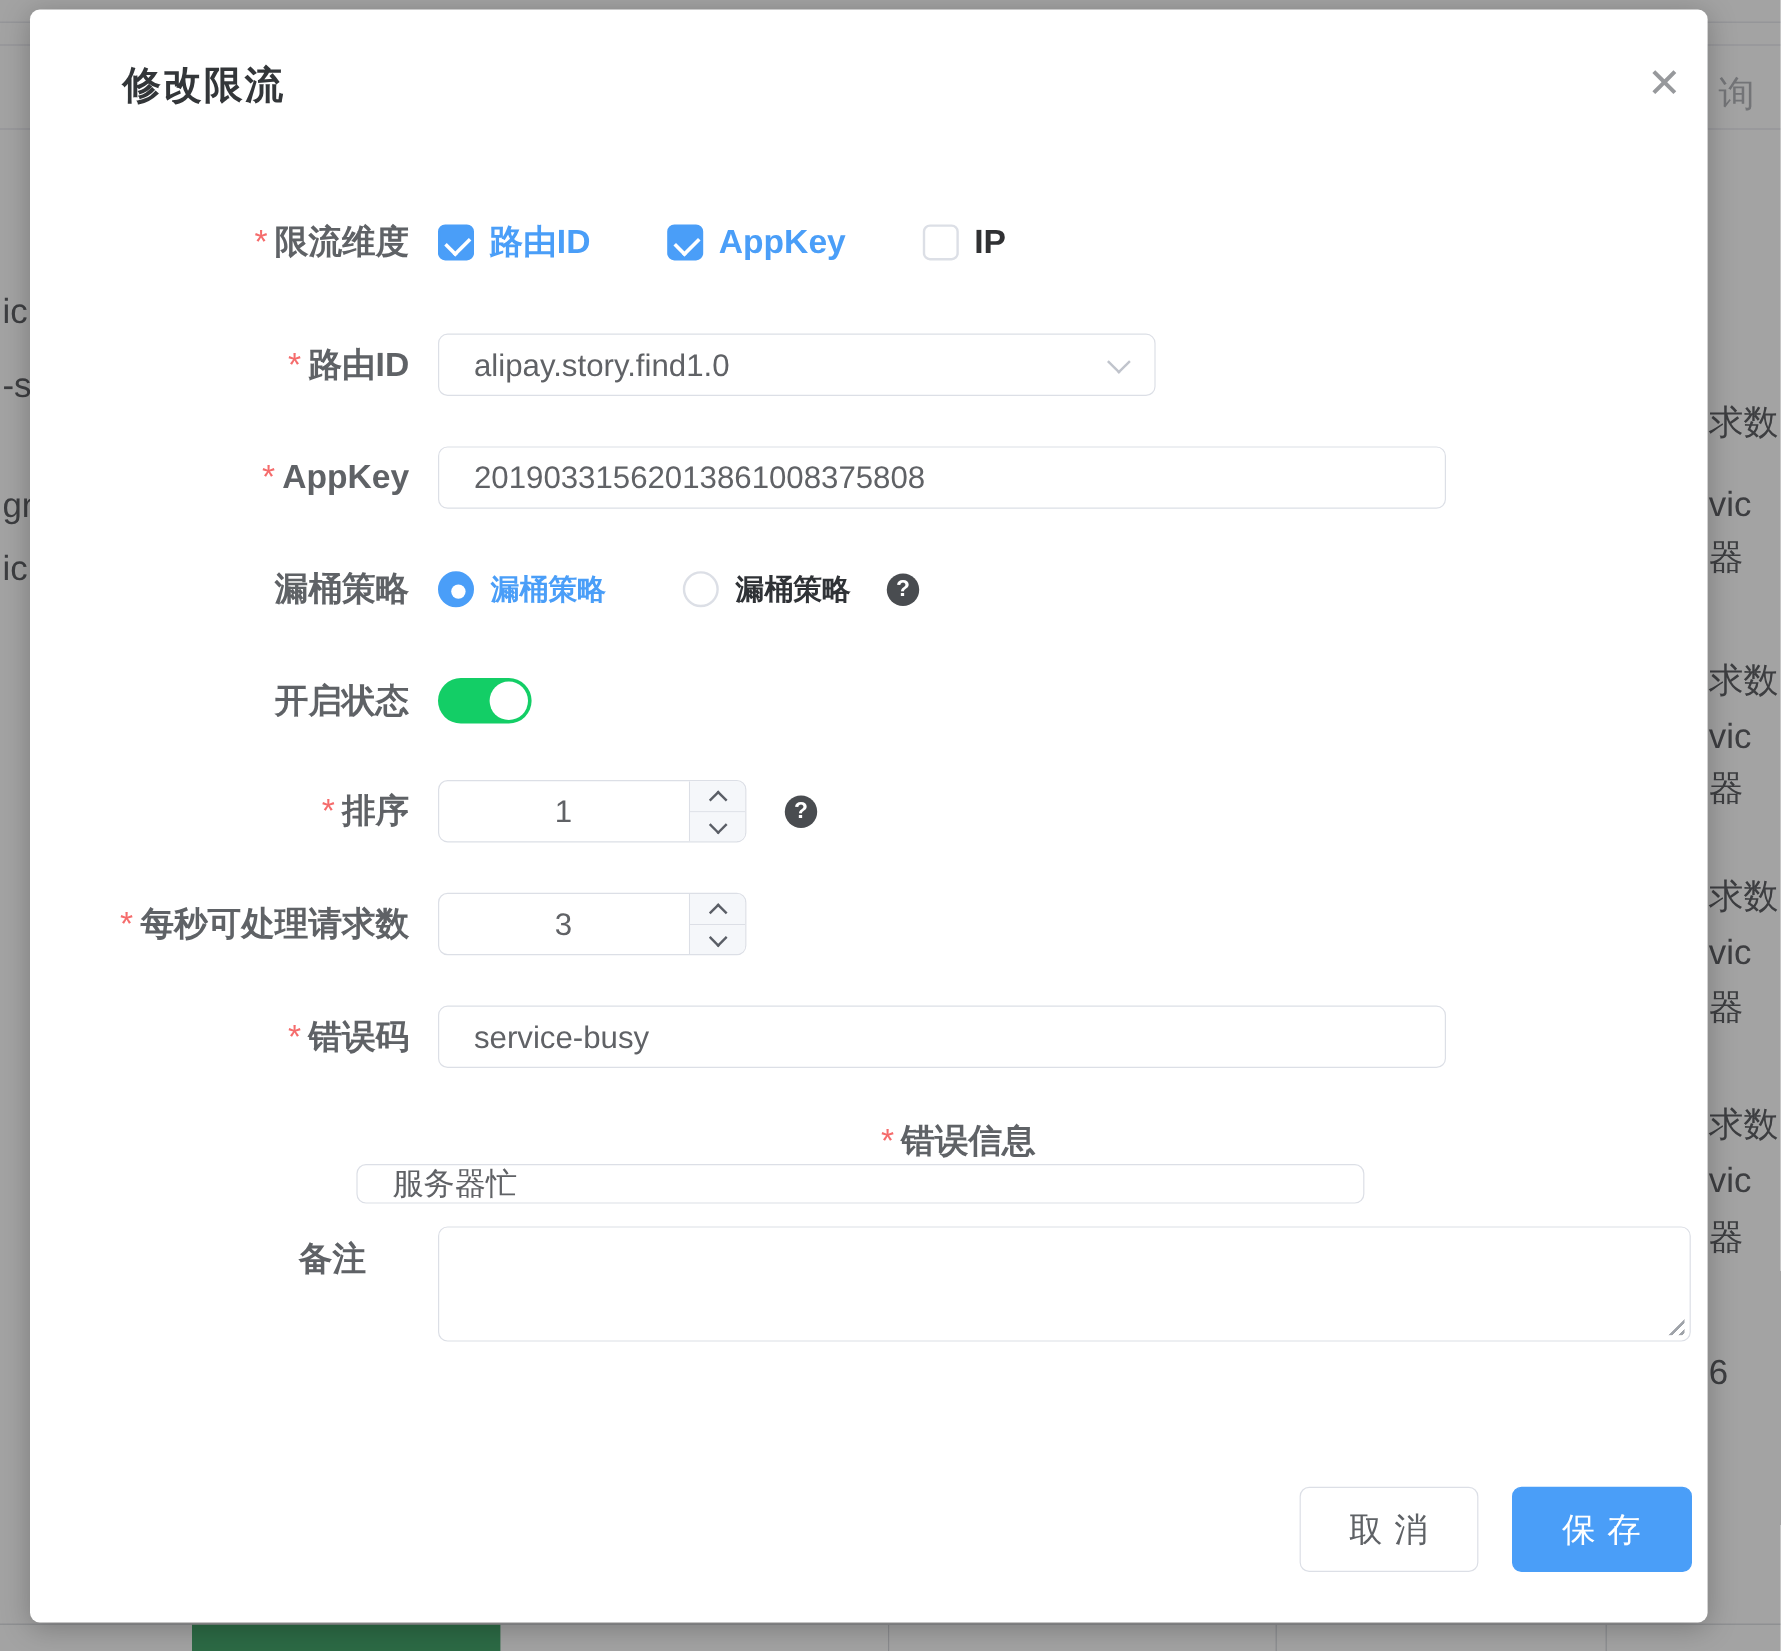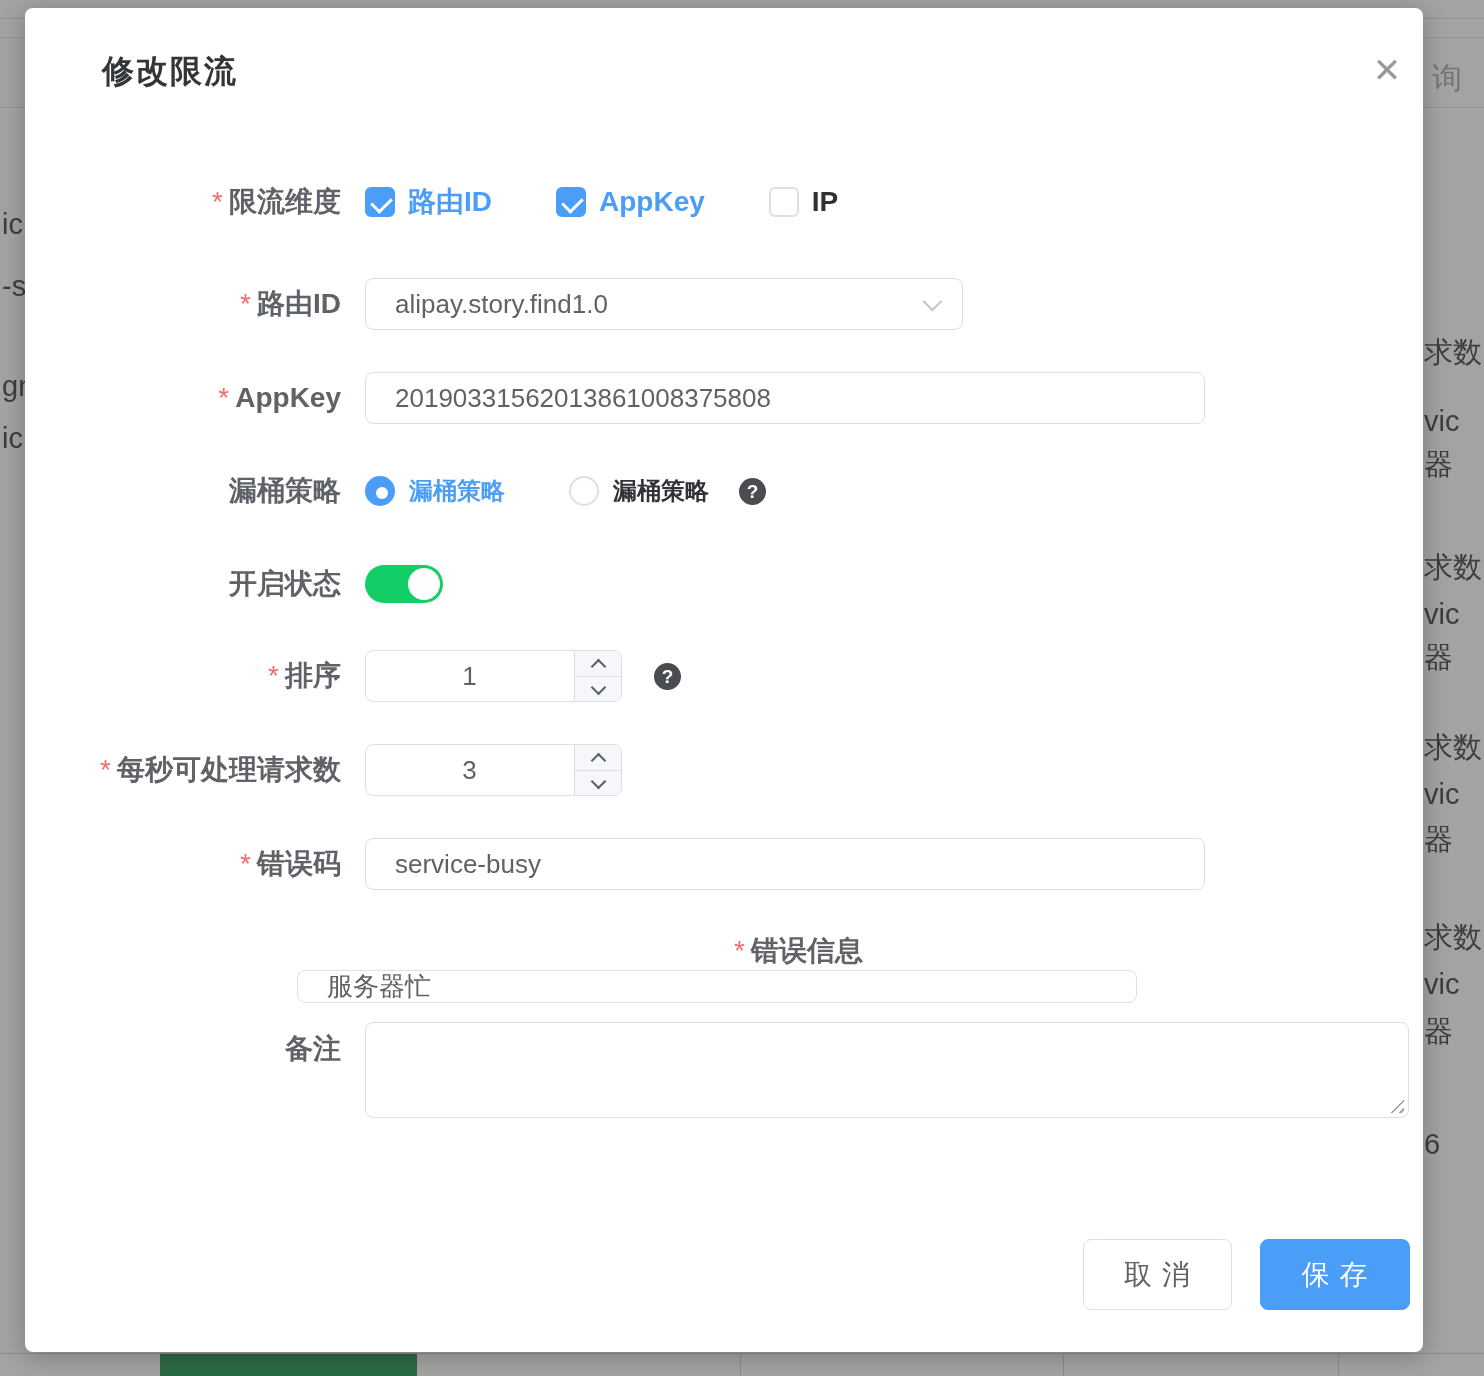--- a/index.html
+++ b/index.html
@@ -8,21 +8,21 @@
     position: relative; overflow: hidden; background:#fff;
     font-family: "Liberation Sans", "DejaVu Sans", sans-serif;
     color:#606266;
   }
 
   
   .bg-page { position:absolute; inset:0; z-index:0; background:#fff; }
   .bg-line-h { position:absolute; left:0; right:0; height:1px; background:#e4e7ed; }
   .bg-line-v { position:absolute; width:1px; background:#d8dadf; }
   .bg-frag { position:absolute; font-size:29px; color:#606266; white-space:nowrap; }
-  .bg-frag.left { left:2px; }
+  .bg-frag.left { left:2px;margin-top:36px; }
   .bg-frag.right { left:1424px; }
   .bg-query { position:absolute; left:1432px; top:58px; font-size:30px; color:#b4b6ba; }
   .bg-query-border { position:absolute; left:1422px; top:37px; height:70px; width:1px; background:#dcdfe6; }
   .bg-highlight-row { position:absolute; left:160px; top:1354px; width:257px; height:22px; background:#46a76c; }
 
   
   .overlay { position:absolute; inset:0; z-index:5; background:rgba(0,0,0,0.36); }
 
   
   .modal {
@@ -40,21 +40,21 @@
 
   .row-dimension   { top:178px; height:32px; }
   .row-route       { top:270px; height:52px; }
   .row-appkey      { top:364px; height:52px; }
   .row-strategy    { top:467px; height:32px; }
   .row-enabled     { top:557px; height:38px; }
   .row-sort        { top:642px; height:52px; }
   .row-qps         { top:736px; height:52px; }
   .row-errcode     { top:830px; height:52px; }
   .row-errmsg      { top:924px; height:52px;flex-direction:column; }
-  .row-remark      { top:1014px; height:96px; align-items:flex-start; }
+  .row-remark      { top:1014px; height:96px; align-items:flex-start;gap:36px; }
   .row-remark .row-label { padding-top:8px; }
 
   
   .cb-group, .radio-group { display:flex; align-items:center; column-gap:64px; }
   .cb-item, .radio-item { display:flex; align-items:center; cursor:pointer; }
   .cb-box { width:30px; height:30px; border-radius:6px; border:2px solid #dcdfe6; background:#fff; margin-right:13px; position:relative; flex:none; }
   .cb-item.checked .cb-box { background:#4a9ef8; border-color:#4a9ef8; }
   .cb-item.checked .cb-box::after {
     content:""; position:absolute; left:8px; top:4px; width:10px; height:16px;
     border-right:3px solid #fff; border-bottom:3px solid #fff; transform:rotate(45deg);

